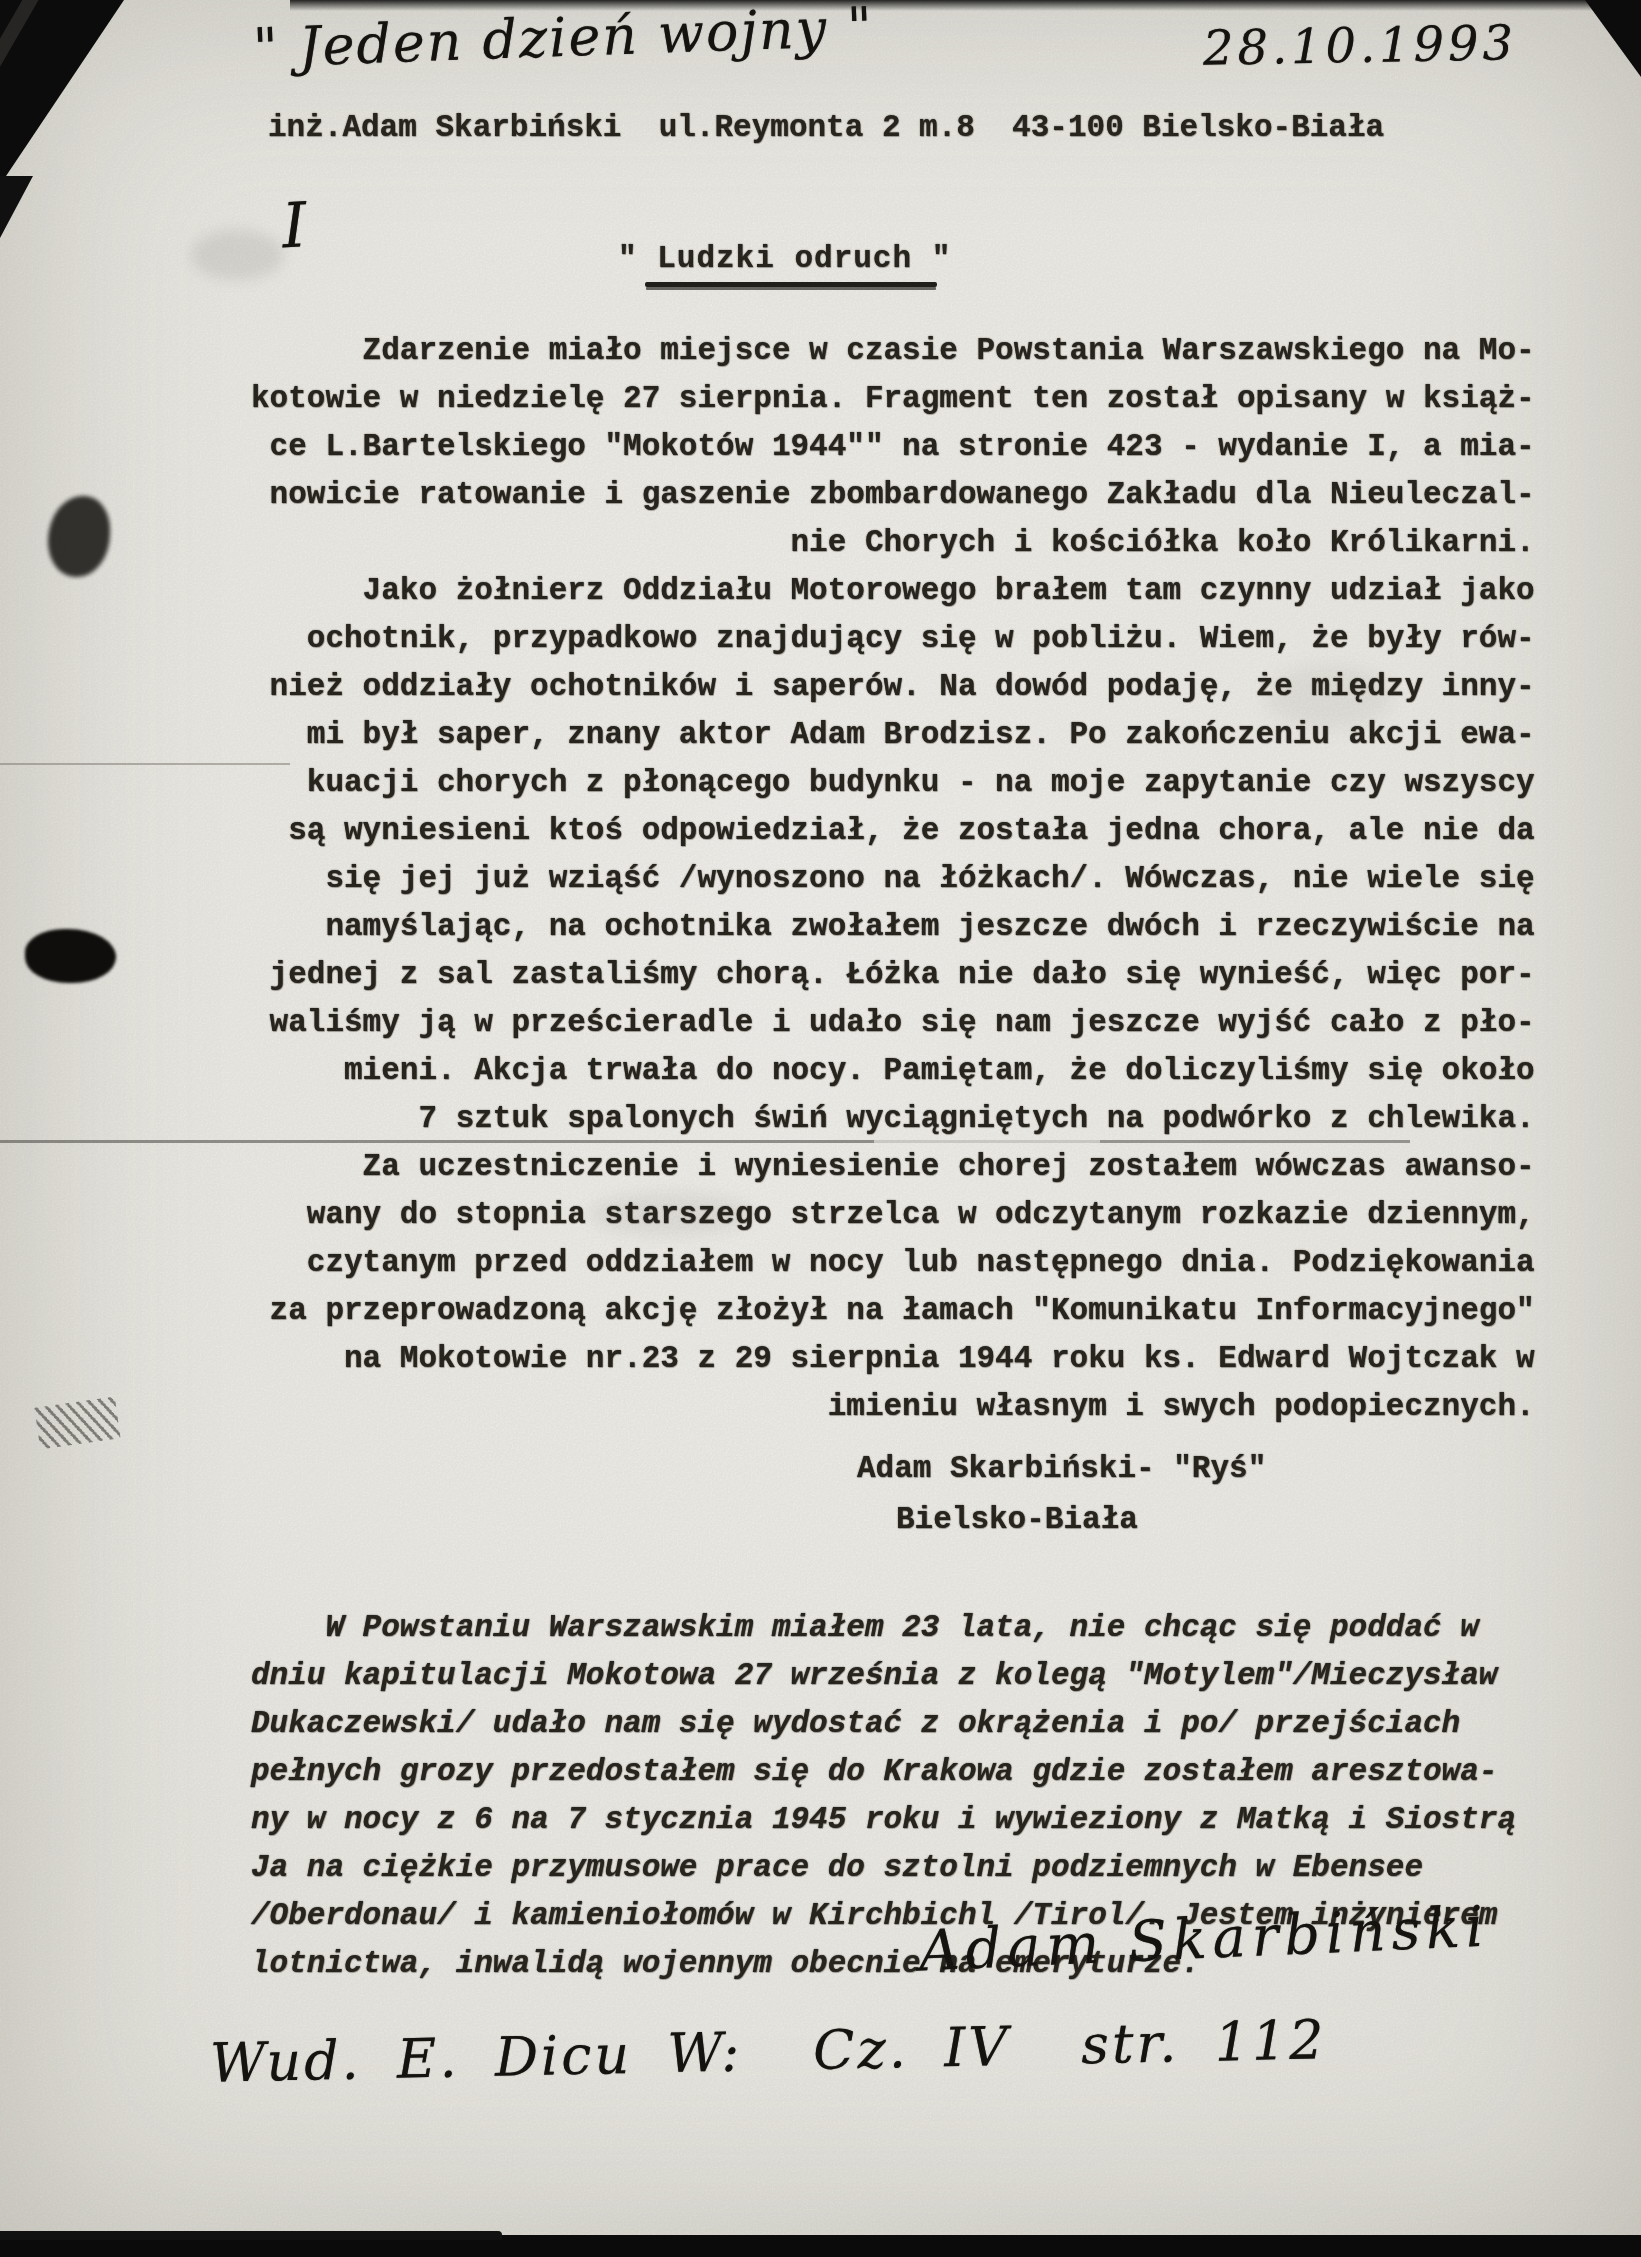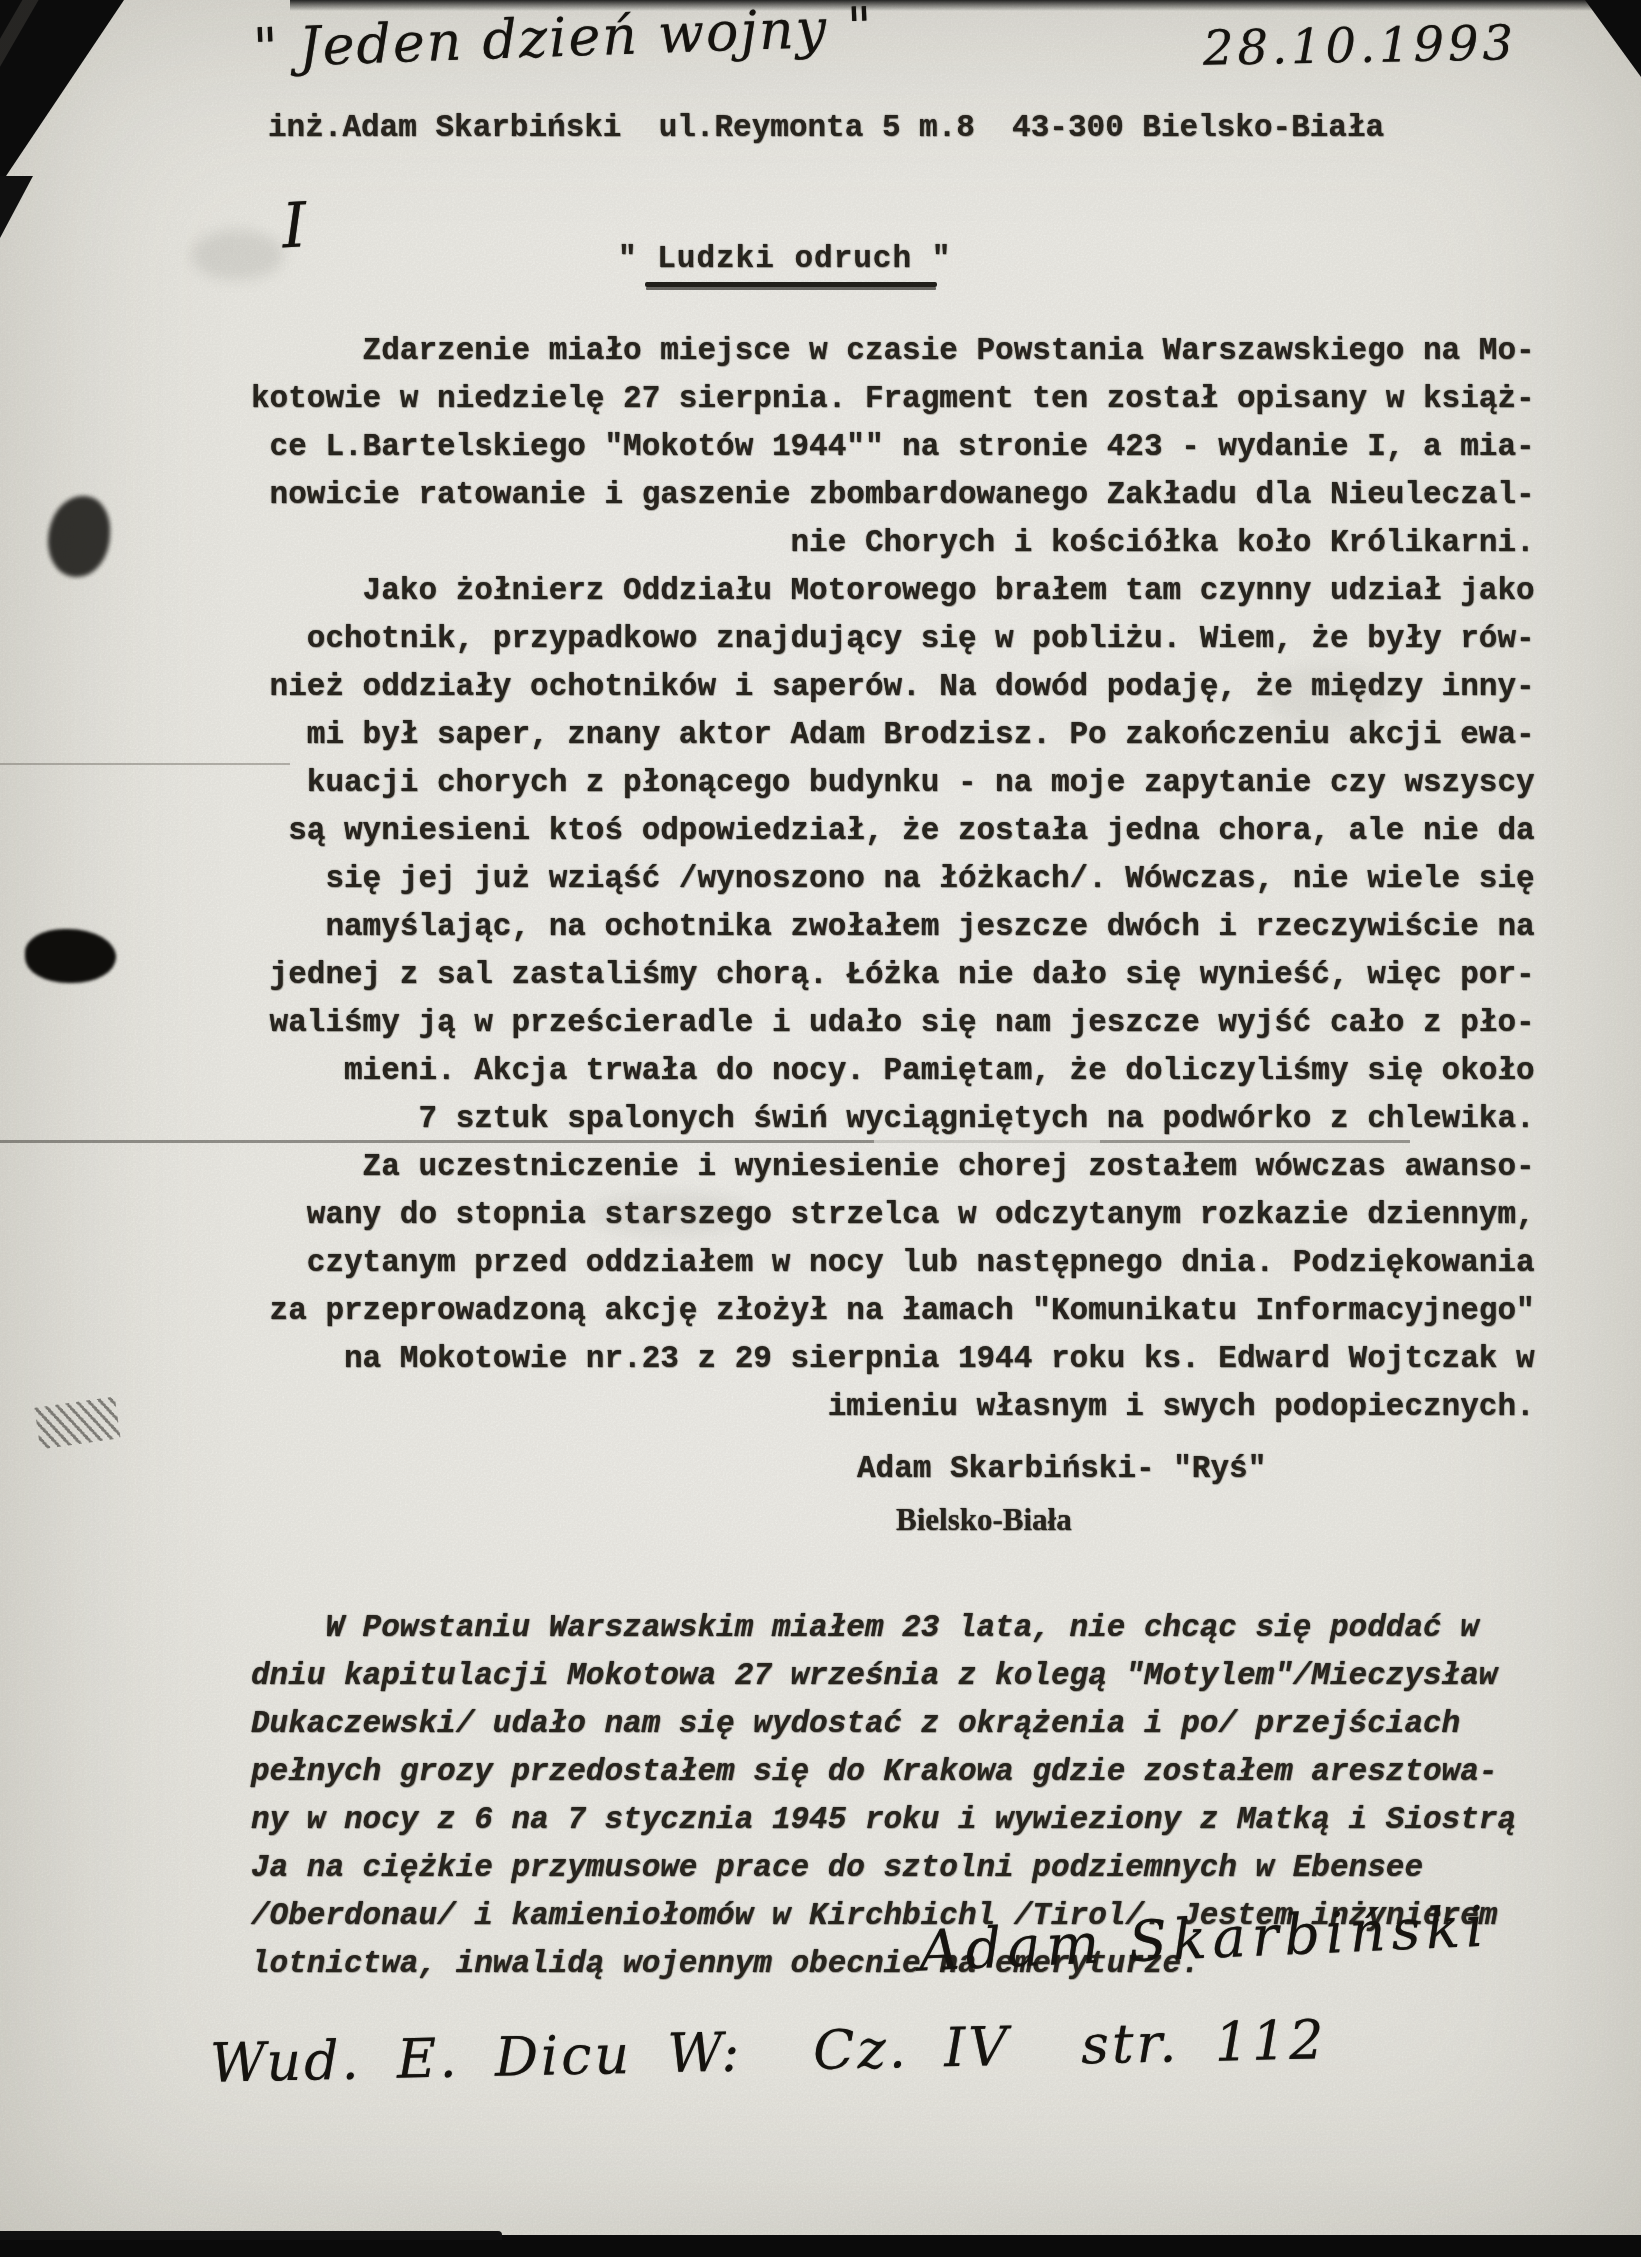--- a/index.html
+++ b/index.html
@@ -25,21 +25,21 @@
     font-weight:bold;
     text-shadow:0 0 1.4px rgba(40,34,26,.85), 0.6px 0.6px 0 rgba(40,34,26,.25);
     letter-spacing:0;
   }
   .header-line{top:104px;left:268px;}
   .doc-title{top:235px;left:618px;letter-spacing:1px;}
   .title-underline{position:absolute;background:#211f1a;height:4.8px;border-radius:1.9px;
     box-shadow:0 3.9px 0 -1px rgba(33,31,26,.65);}
   .body-main{top:327px;left:251px;text-align:right;}
   .sig-name{top:1445px;left:857px;}
-  .sig-city{top:1496px;left:896px;font-family:Liberation Serif, serif;}
+  .sig-city{top:1496px;left:896px;}
   .body-post{top:1604px;left:251px;font-style:italic;}
 
   
   .hw{
     position:absolute;
     font-family:"DejaVu Serif","Liberation Serif",serif;
     font-style:italic;
     color:#15130f;
     white-space:pre;
     text-shadow:0 0 1px rgba(20,18,14,.7);
@@ -105,21 +105,21 @@
   <div class="mark crease-1"></div>
   <div class="mark crease-2"></div>
   <div class="mark smudge-a"></div>
   <div class="mark smudge-b"></div>
   <div class="mark smudge-c"></div>
 
   <div class="hw hw-title">" Jeden dzień wojny "</div>
   <div class="hw hw-date">28.10.1993</div>
   <div class="hw page-marker">I</div>
 
-  <div class="typed header-line">inż.Adam Skarbiński  ul.Reymonta 5 m.8  43-300 Bielsko-Biała</div>
+  <div class="typed header-line">inż.Adam Skarbiński  ul.Reymonta 2 m.8  43-100 Bielsko-Biała</div>
 
   <div class="typed doc-title">" Ludzki odruch "</div>
   <div class="mark title-underline" style="top:282px;left:645px;width:292px;"></div>
 
   <div class="typed body-main">    Zdarzenie miało miejsce w czasie Powstania Warszawskiego na Mo-
 kotowie w niedzielę 27 sierpnia. Fragment ten został opisany w książ-
 ce L.Bartelskiego "Mokotów 1944"" na stronie 423 - wydanie I, a mia-
 nowicie ratowanie i gaszenie zbombardowanego Zakładu dla Nieuleczal-
 nie Chorych i kościółka koło Królikarni.
     Jako żołnierz Oddziału Motorowego brałem tam czynny udział jako

